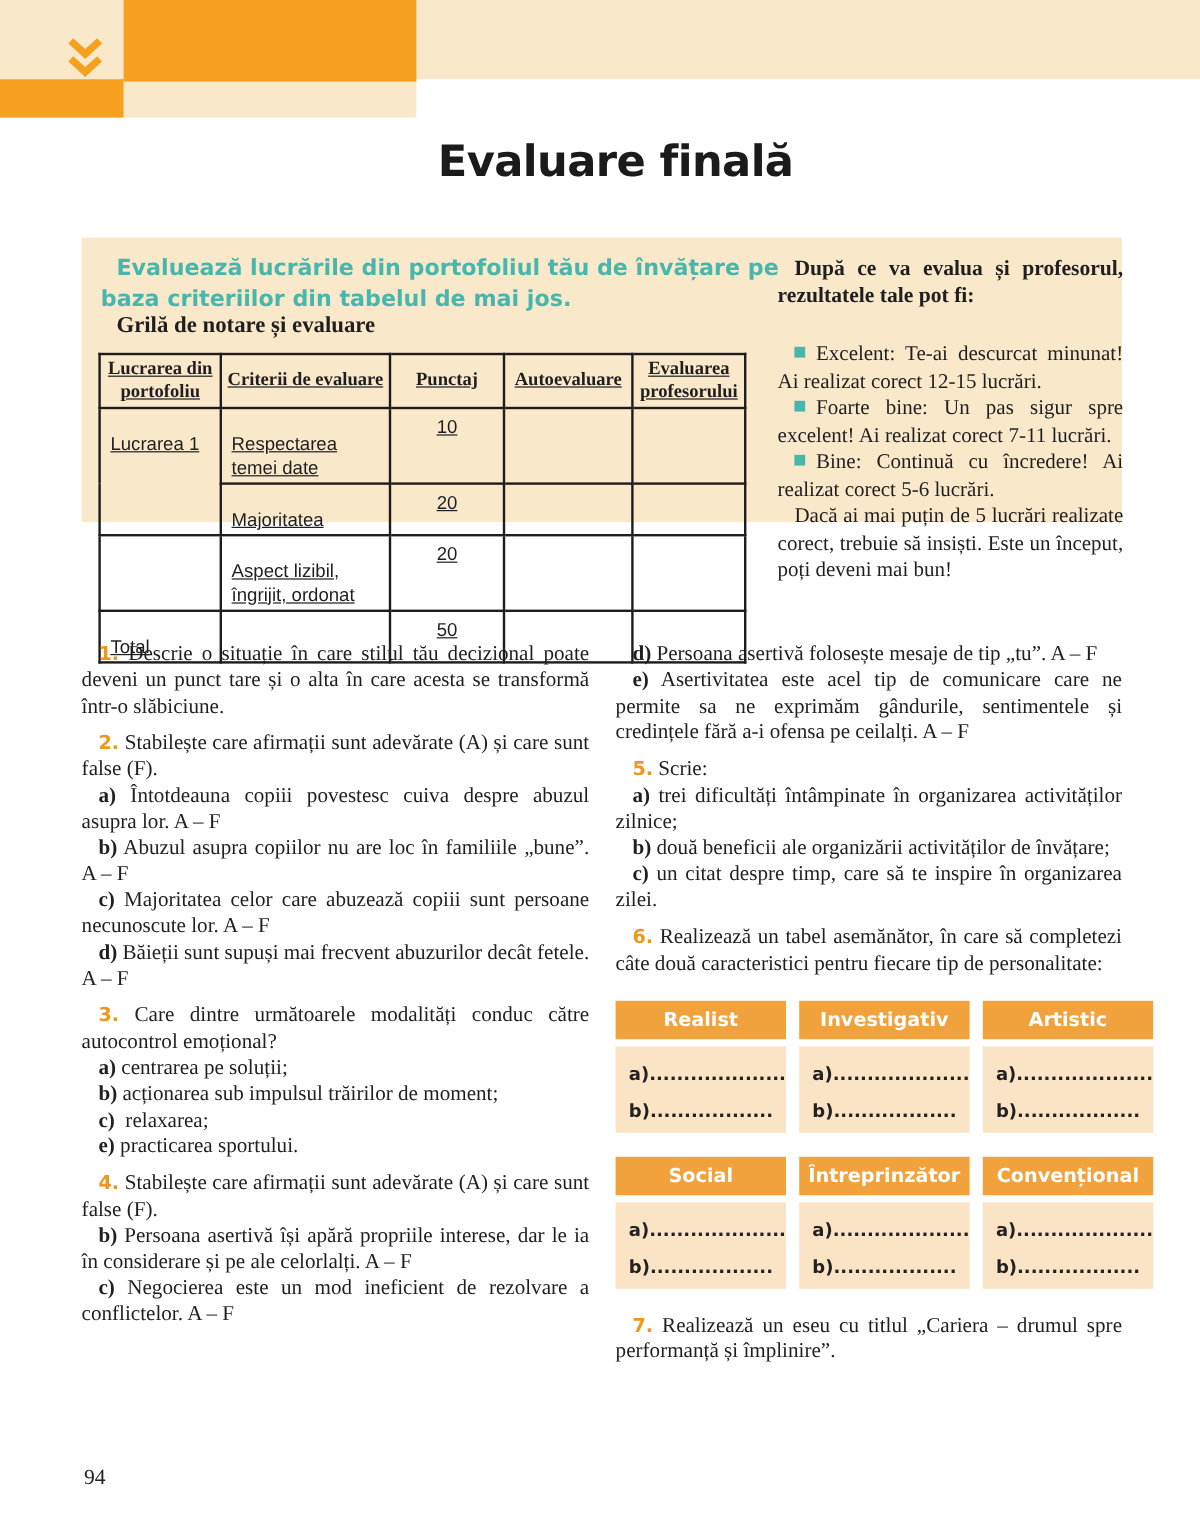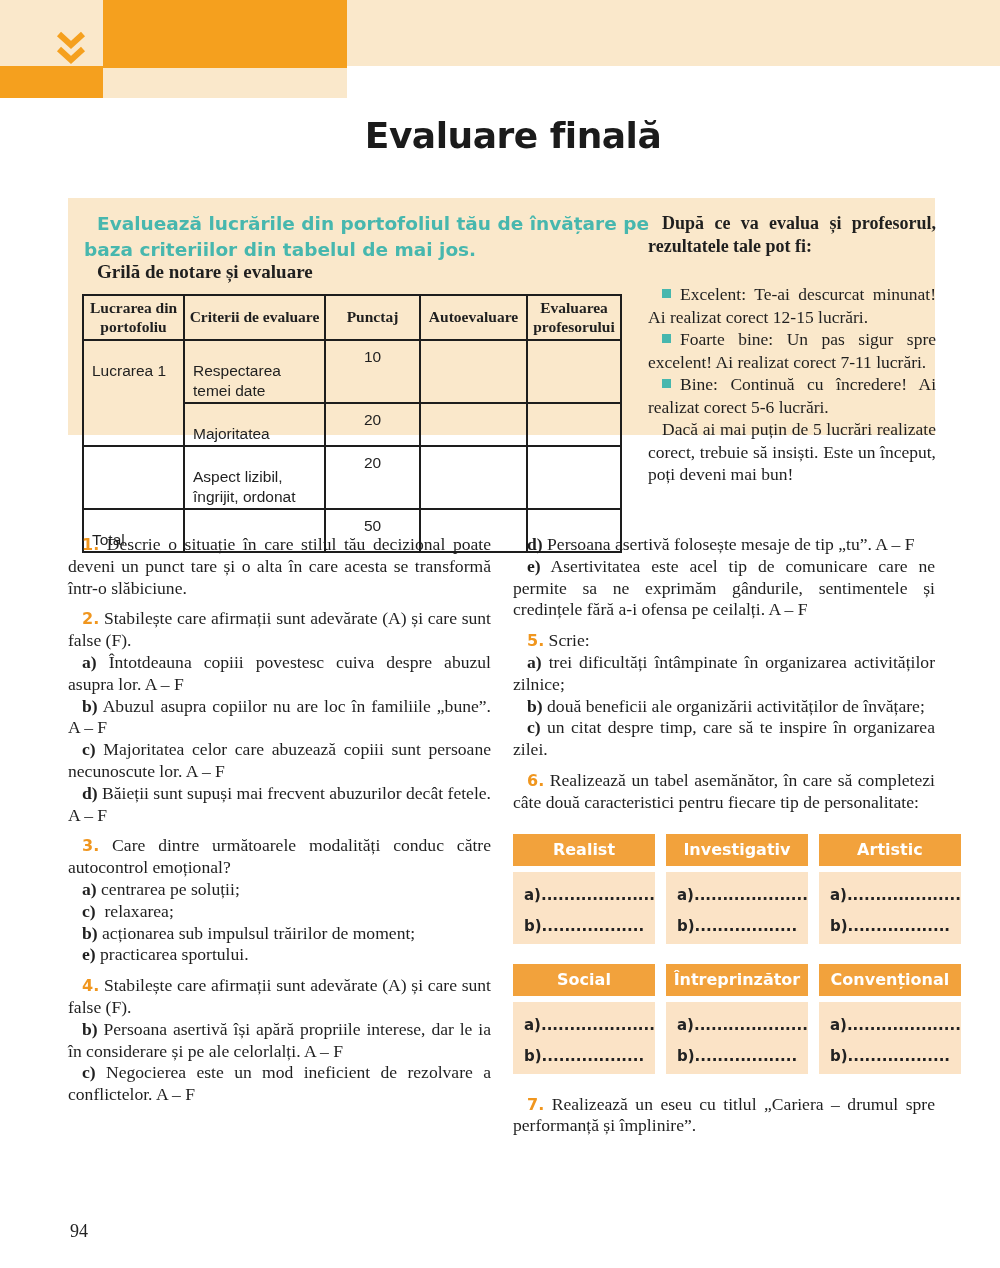--- a/index.html
+++ b/index.html
@@ -18,21 +18,21 @@
   .chevron{position:absolute;left:55px;top:31px;width:32px;height:36px;}
 
   h1{position:absolute;left:13px;top:116px;width:1000px;margin:0;text-align:center;
      font:bold 36px/40px "DejaVu Sans",sans-serif;letter-spacing:-0.5px;color:#1b1b1b;}
 
   
   .intro-box{position:absolute;left:68px;top:198px;width:867px;height:237px;background:var(--cream);}
   .lead{position:absolute;left:16px;top:13px;width:580px;margin:0;text-indent:13px;
         font:bold 18.5px/26px "DejaVu Sans",sans-serif;color:var(--teal);}
   .grid-title{position:absolute;left:29px;top:62px;margin:0;font:bold 19px/24px "Liberation Serif",serif;}
-  table{position:absolute;left:14px;top:96px;border-collapse:collapse;}
+  table{position:absolute;left:14px;top:96px;border-collapse:collapse;text-decoration:underline;}
   th,td{border:2px solid var(--line);}
   th{font:bold 15.5px/1.2 "Liberation Serif",serif;text-align:center;vertical-align:middle;padding:3px 2px;}
   td{font:15.5px/1.25 "Liberation Sans",sans-serif;vertical-align:top;padding:20px 8px 2px;}
   td.center{text-align:center;padding:6px 2px 6px;}
   tr.hr{height:44px;} tr.r1{height:46px;} tr.r2{height:30px;} tr.r3{height:44px;} tr.r4{height:40px;}
 
   
   .sidebar{position:absolute;left:648px;top:212px;width:288px;}
   .sb-title{margin:0 0 25px;font:bold 18px/23px "Liberation Serif",serif;text-align:justify;text-indent:14px;}
   .sb-item,.sb-footer{margin:0;font:17.5px/22.5px "Liberation Serif",serif;text-align:justify;}
@@ -140,22 +140,22 @@
 
   <div class="col col-left" id="col-left">
       <p class="ex numbered"><span class="num">1.</span> Descrie o situație în care stilul tău decizional poate deveni un punct tare și o alta în care acesta se transformă într-o slăbiciune.</p>
       <p class="ex numbered"><span class="num">2.</span> Stabilește care afirmații sunt adevărate (A) și care sunt false (F).</p>
       <p class="ex"><span class="letter">a)</span> Întotdeauna copiii povestesc cuiva despre abuzul asupra lor. A – F</p>
       <p class="ex"><span class="letter">b)</span> Abuzul asupra copiilor nu are loc în familiile „bune”. A – F</p>
       <p class="ex"><span class="letter">c)</span> Majoritatea celor care abuzează copiii sunt persoane necunoscute lor. A – F</p>
       <p class="ex"><span class="letter">d)</span> Băieții sunt supuși mai frecvent abuzurilor decât fetele. A – F</p>
       <p class="ex numbered"><span class="num">3.</span> Care dintre următoarele modalități conduc către autocontrol emoțional?</p>
       <p class="ex"><span class="letter">a)</span> centrarea pe soluții;</p>
+      <p class="ex"><span class="letter">b)</span> acționarea sub impulsul trăirilor de moment;</p>
       <p class="ex"><span class="letter">c)</span> &nbsp;relaxarea;</p>
-      <p class="ex"><span class="letter">b)</span> acționarea sub impulsul trăirilor de moment;</p>
       <p class="ex"><span class="letter">e)</span> practicarea sportului.</p>
       <p class="ex numbered"><span class="num">4.</span> Stabilește care afirmații sunt adevărate (A) și care sunt false (F).</p>
       <p class="ex"><span class="letter">b)</span> Persoana asertivă își apără propriile interese, dar le ia în considerare și pe ale celorlalți. A – F</p>
       <p class="ex"><span class="letter">c)</span> Negocierea este un mod ineficient de rezolvare a conflictelor. A – F</p>
     </div>
 
   <div class="col col-right">
     <div id="right-top">
         <p class="ex"><span class="letter">d)</span> Persoana asertivă folosește mesaje de tip „tu”. A – F</p>
         <p class="ex"><span class="letter">e)</span> Asertivitatea este acel tip de comunicare care ne permite sa ne exprimăm gândurile, sentimentele și credințele fără a-i ofensa pe ceilalți. A – F</p>

